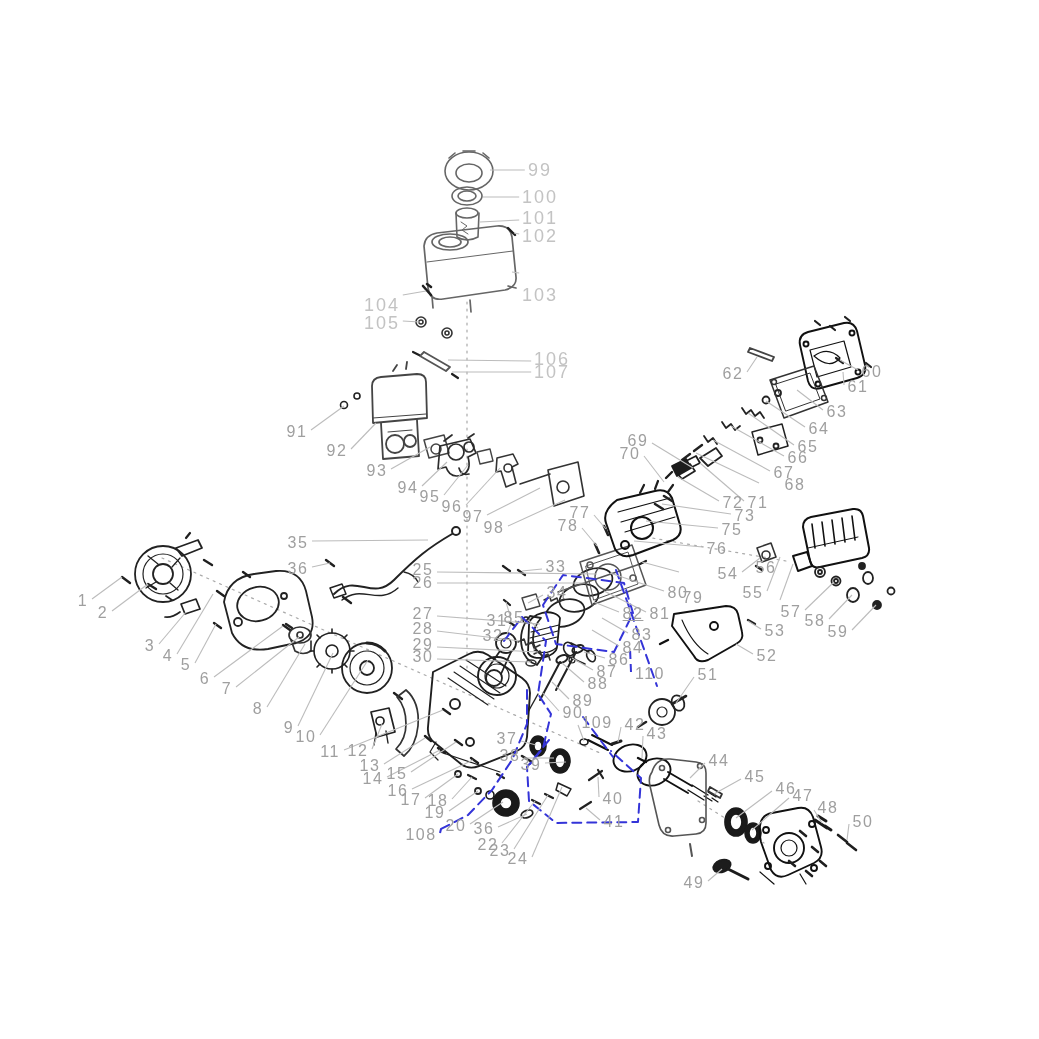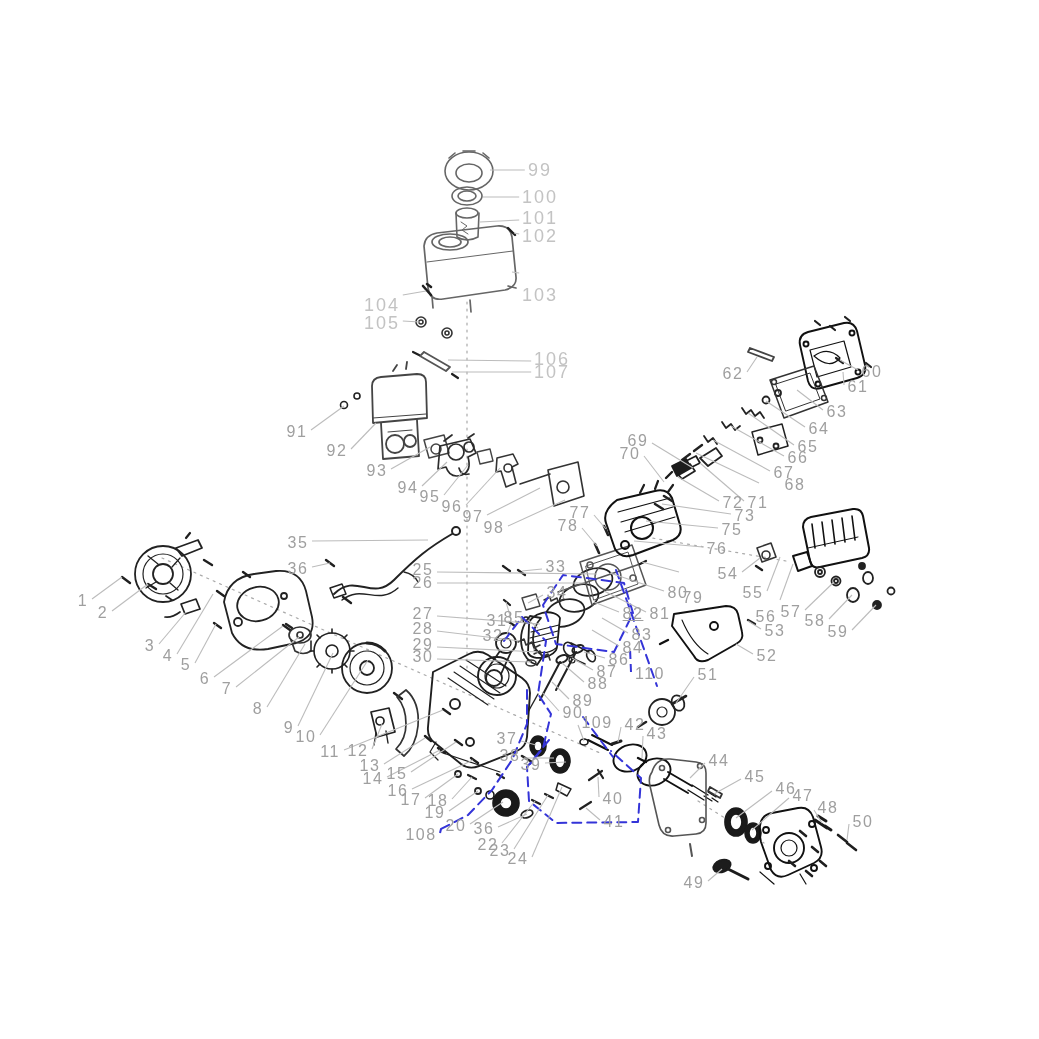--- a/index.html
+++ b/index.html
@@ -588,21 +588,21 @@
       <div class="callout" style="left: 786px; top: 789px;">46</div>
       <div class="callout" style="left: 803px; top: 796px;">47</div>
       <div class="callout" style="left: 828px; top: 808px;">48</div>
       <div class="callout" style="left: 694px; top: 883px;">49</div>
       <div class="callout" style="left: 863px; top: 822px;">50</div>
       <div class="callout" style="left: 708px; top: 675px;">51</div>
       <div class="callout" style="left: 767px; top: 656px;">52</div>
       <div class="callout" style="left: 775px; top: 631px;">53</div>
       <div class="callout" style="left: 728px; top: 574px;">54</div>
       <div class="callout" style="left: 753px; top: 593px;">55</div>
-      <div class="callout" style="left: 766px; top: 617px;">56</div>
+      <div class="callout" style="left: 766px; top: 568px;">56</div>
       <div class="callout" style="left: 791px; top: 612px;">57</div>
       <div class="callout" style="left: 815px; top: 621px;">58</div>
       <div class="callout" style="left: 838px; top: 632px;">59</div>
       <div class="callout" style="left: 872px; top: 372px;">60</div>
       <div class="callout" style="left: 858px; top: 387px;">61</div>
       <div class="callout" style="left: 733px; top: 374px;">62</div>
       <div class="callout" style="left: 837px; top: 412px;">63</div>
       <div class="callout" style="left: 819px; top: 429px;">64</div>
       <div class="callout" style="left: 808px; top: 447px;">65</div>
       <div class="callout" style="left: 798px; top: 458px;">66</div>

